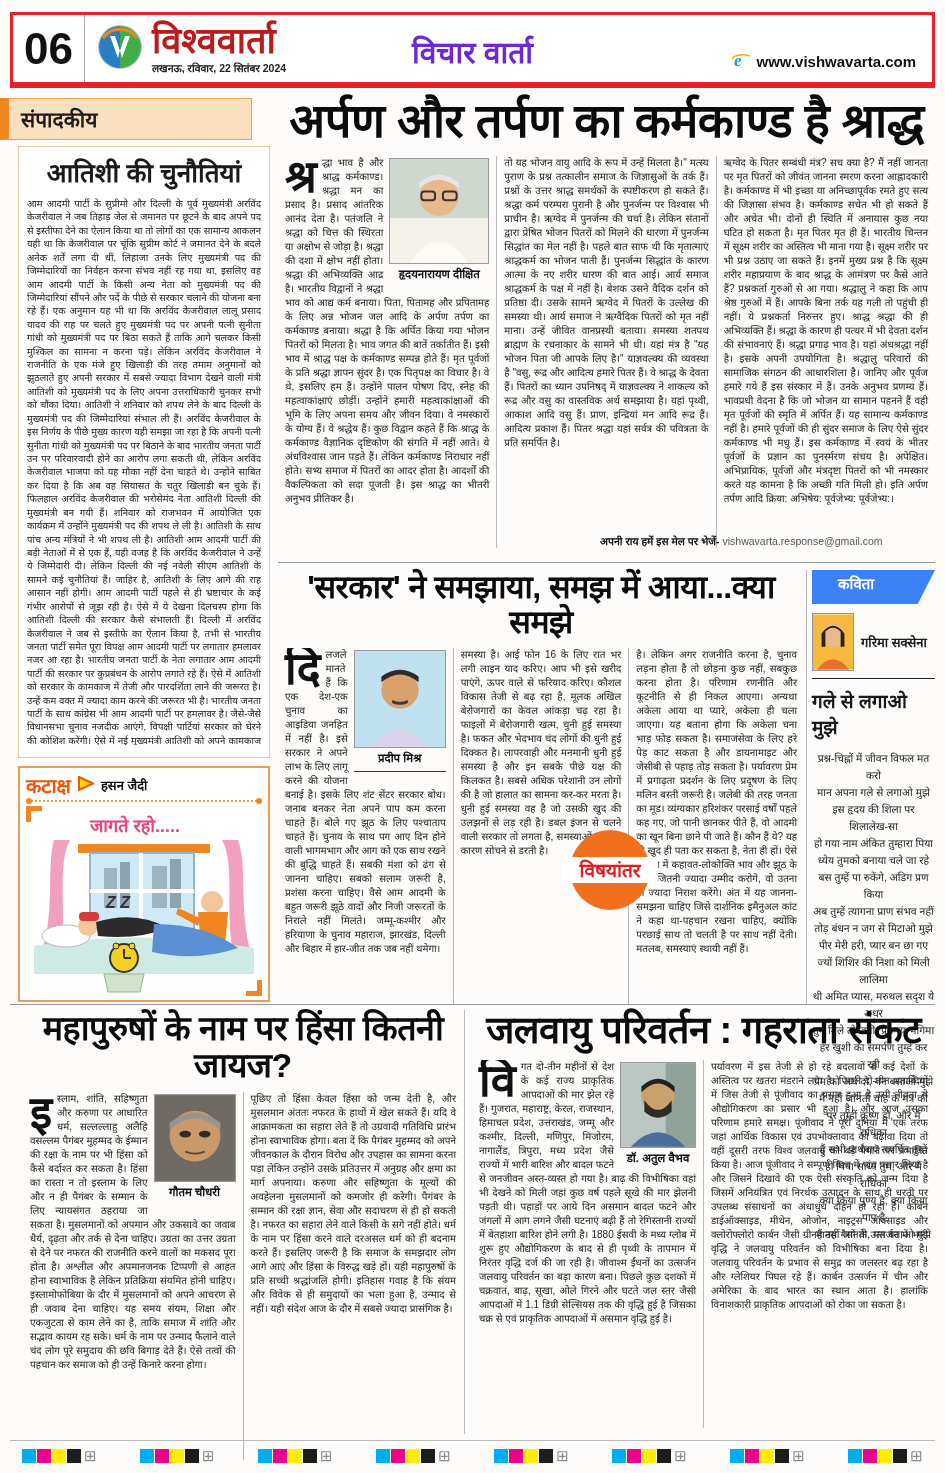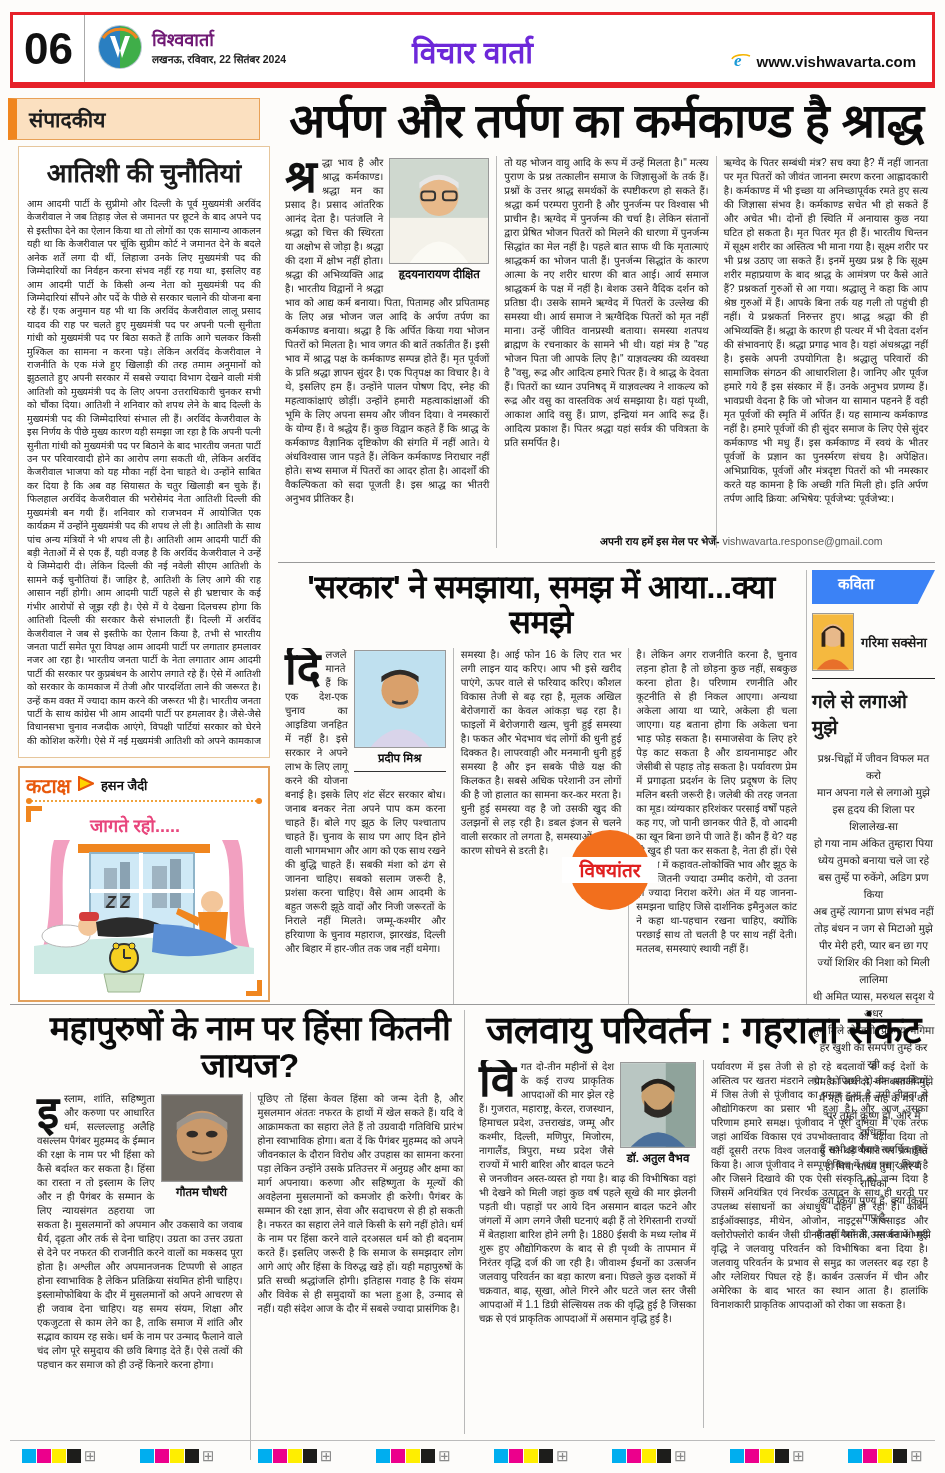--- a/index.html
+++ b/index.html
@@ -4,27 +4,27 @@
 <style>
   * { margin:0; padding:0; box-sizing:border-box; }
   html,body { width:945px; height:1473px; }
   body { position:relative; background:#fdfcfa; font-family:"Liberation Sans","DejaVu Sans",sans-serif; color:#1a1a1a; overflow:hidden; }
   .abs { position:absolute; }
 
   
   .masthead-box { left:10px; top:12px; width:925px; height:76px; border:3px solid #e62129; border-bottom-width:6px; background:#fff; display:flex; align-items:stretch; }
   .pagenum { width:72px; font-size:44px; font-weight:bold; color:#111; display:flex; align-items:center; justify-content:center; border-right:1px solid #aaa; }
   .brand { display:flex; align-items:center; gap:9px; padding-left:12px; }
-  .masthead-title { font-size:18px; font-weight:bold; color:#701a75; line-height:1.05; }
+  .masthead-title { font-size:36px; font-weight:bold; color:#b91c1c; line-height:1.05; }
   .edition-line { font-size:10.5px; font-weight:bold; color:#222; margin-top:2px; }
   .section-title { position:absolute; left:50%; top:16px; transform:translateX(-50%); font-size:30px; font-weight:bold; color:#6d28d9; }
   .website { position:absolute; right:16px; bottom:9px; font-size:15px; font-weight:bold; color:#111; display:flex; align-items:center; gap:5px; }
 
   
-  .ed-label-box { left:8px; top:98px; width:252px; height:42px; background:#fbe0c0; border:1px solid #e8a157; border-left:9px solid #f0861f; display:flex; align-items:center; padding-left:12px; }
+  .ed-label-box { left:0; top:98px; width:252px; height:42px; background:#fbe0c0; border:1px solid #e8a157; border-left:9px solid #f0861f; display:flex; align-items:center; padding-left:12px; }
   .ed-label { font-size:21px; font-weight:bold; color:#1c1c1c; }
   .ed-box { left:18px; top:146px; width:252px; height:612px; border:1px solid #e6c69c; padding:7px 8px 6px 8px; background:#fff; }
   .ed-title { font-size:26px; font-weight:bold; text-align:center; margin-bottom:7px; }
   .ed-body { font-size:9.6px; line-height:1.40; text-align:justify; color:#222; height:548px; overflow:hidden; }
 
   
   .kataksh-box { left:18px; top:766px; width:252px; height:236px; border:2px solid #e2a05c; background:#fff; padding:5px 6px; }
   .kataksh-head { display:flex; align-items:center; gap:7px; height:24px; }
   .kataksh-label { font-size:20px; font-weight:bold; color:#e8590c; }
   .kataksh-author { font-size:13px; font-weight:bold; color:#111; }
@@ -65,21 +65,21 @@
   .topic-badge .strip span { color:#e02020; font-size:19px; font-weight:bold; }
 
   .poem-col { left:812px; top:570px; width:123px; height:434px; }
   .poem-banner { height:34px; background:#3b82f6; clip-path:polygon(0 0,100% 0,86% 100%,0 100%); color:#fff; font-size:15px; font-weight:bold; padding:3px 0 0 26px; }
   .poem-author-row { display:flex; align-items:center; gap:7px; margin-top:9px; }
   .poem-author { font-size:13px; font-weight:bold; }
   .poem-sep { border-bottom:1.5px solid #222; margin:7px 0 9px 0; }
   .poem-title { font-size:19px; font-weight:bold; margin-bottom:10px; }
   .poem-line { font-size:10.5px; line-height:1.62; text-align:center; color:#222; }
 
-  .bl-article { left:30px; top:1010px; width:440px; }
+  .bl-article { left:23px; top:1010px; width:440px; }
   .bl-headline { font-size:34px; }
   .br-article { left:472px; top:1010px; width:463px; }
   .br-headline { font-size:38px; }
   .bottom-cols { height:368px; }
 
   
   .printbar { left:10px; top:1448px; width:925px; height:16px; display:flex; justify-content:space-between; padding:0 12px; align-items:center; }
   .mark-group { display:flex; gap:1px; align-items:center; }
   .sq { width:14px; height:14px; display:inline-block; }
   .sq.c{background:#00aeef}.sq.m{background:#ec008c}.sq.y{background:#ffee00}.sq.k{background:#1d1d1b}

